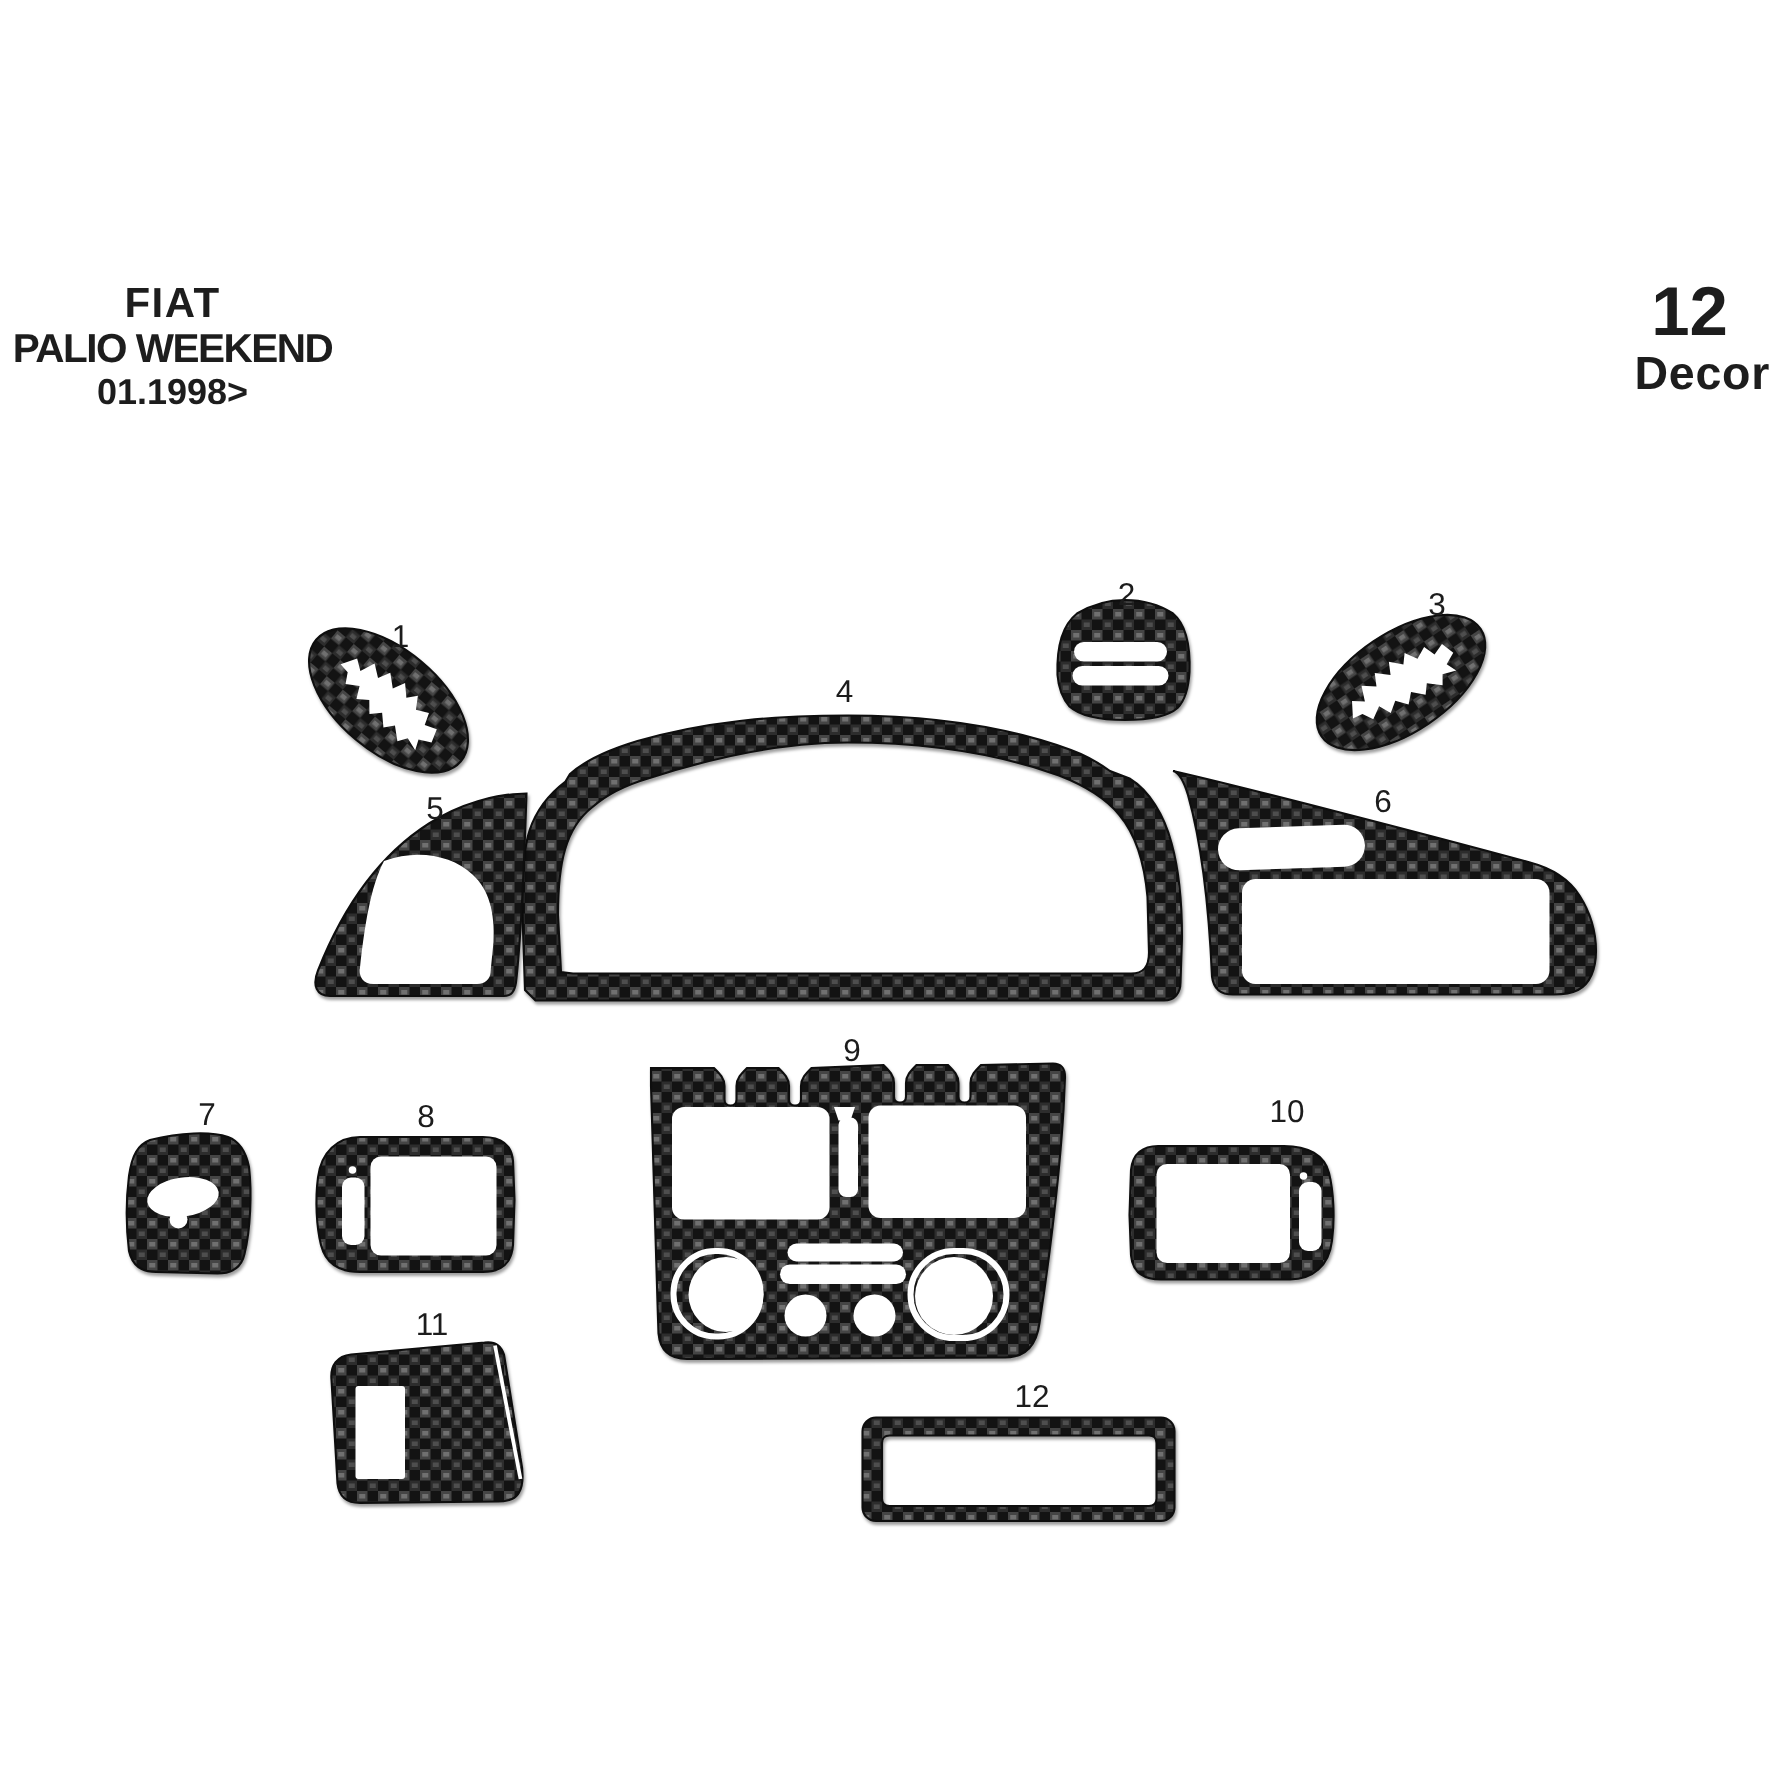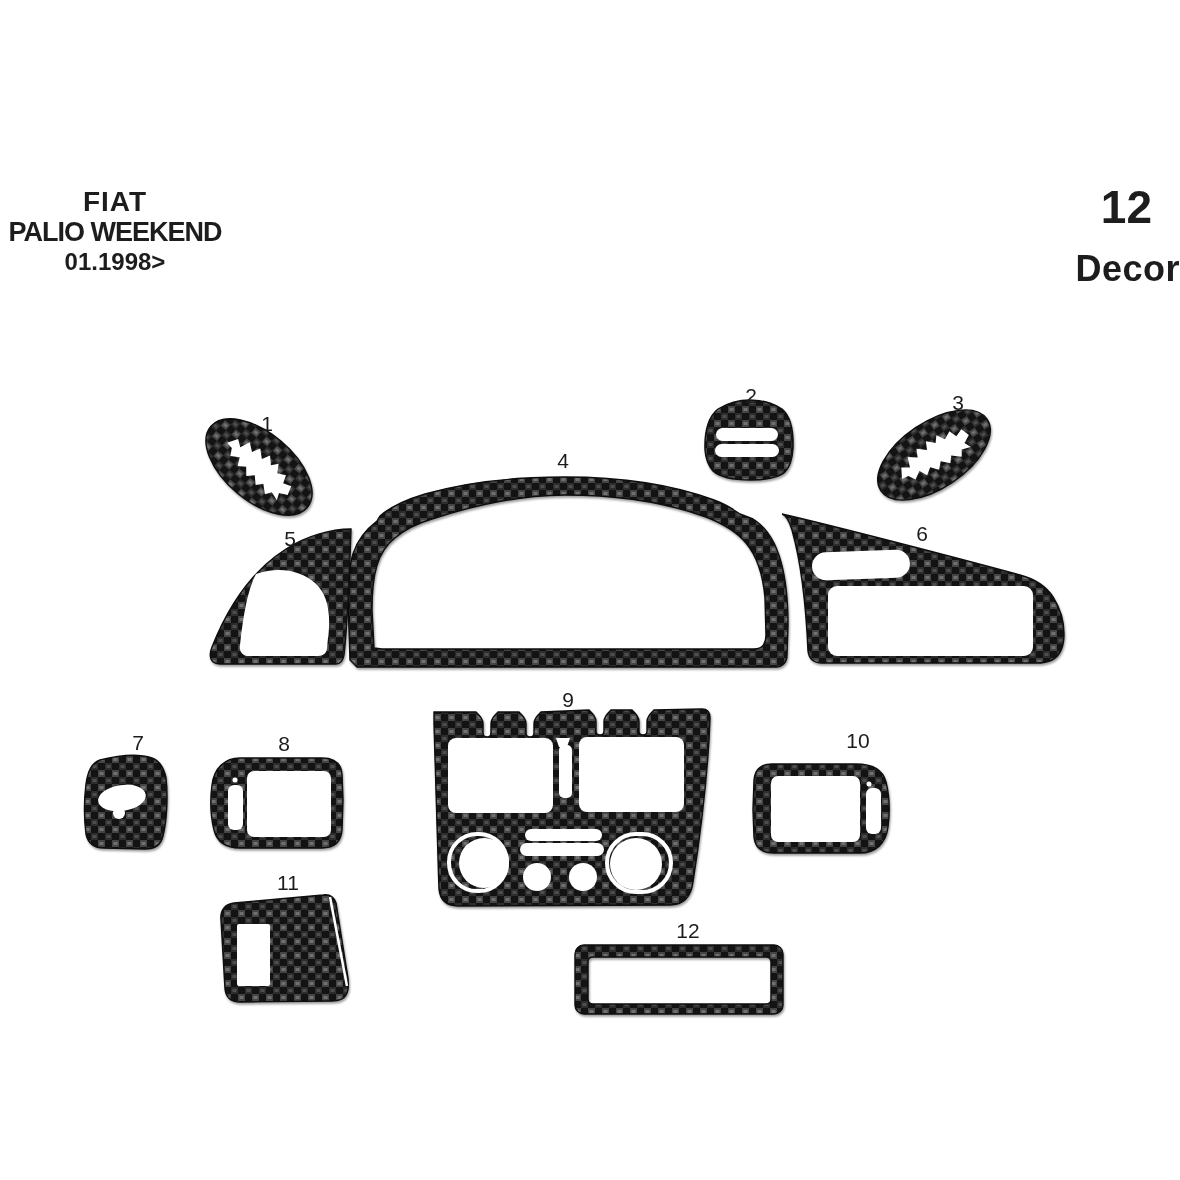--- a/index.html
+++ b/index.html
@@ -8,21 +8,21 @@
 
   .brand-block{position:absolute;left:-2px;top:188px;width:234px;text-align:center;
                color:#1d1d1d;font-weight:bold;line-height:1;}
   .brand{font-size:28px;letter-spacing:1px;}
   .model{font-size:27px;margin-top:3px;letter-spacing:-1px;}
   .year{font-size:24px;margin-top:4px;}
 
   .decor-block{position:absolute;right:0;top:184px;text-align:right;color:#1d1d1d;
                font-weight:bold;line-height:1;}
   .decor-count{font-size:46px;padding-right:28px;}
-  .decor-label{font-size:36px;margin-top:21px;letter-spacing:.5px;}
+  .decor-label{font-size:31px;margin-top:3px;letter-spacing:.5px;}
 
   .num{font-size:21px;fill:#1c1c1c;text-anchor:middle;font-family:"Liberation Sans",sans-serif;}
   .piece{filter:drop-shadow(1.5px 2px 1.2px rgba(0,0,0,.38));}
   .cf{fill:url(#cf);stroke:#0e0e0e;stroke-width:1.4;}
   .cut{fill:#ffffff;stroke:none;}
   .ring{fill:none;stroke:#ffffff;stroke-width:4;}
   .seam{stroke:#ffffff;stroke-width:2.5;fill:none;}
 </style>
 </head>
 <body>

